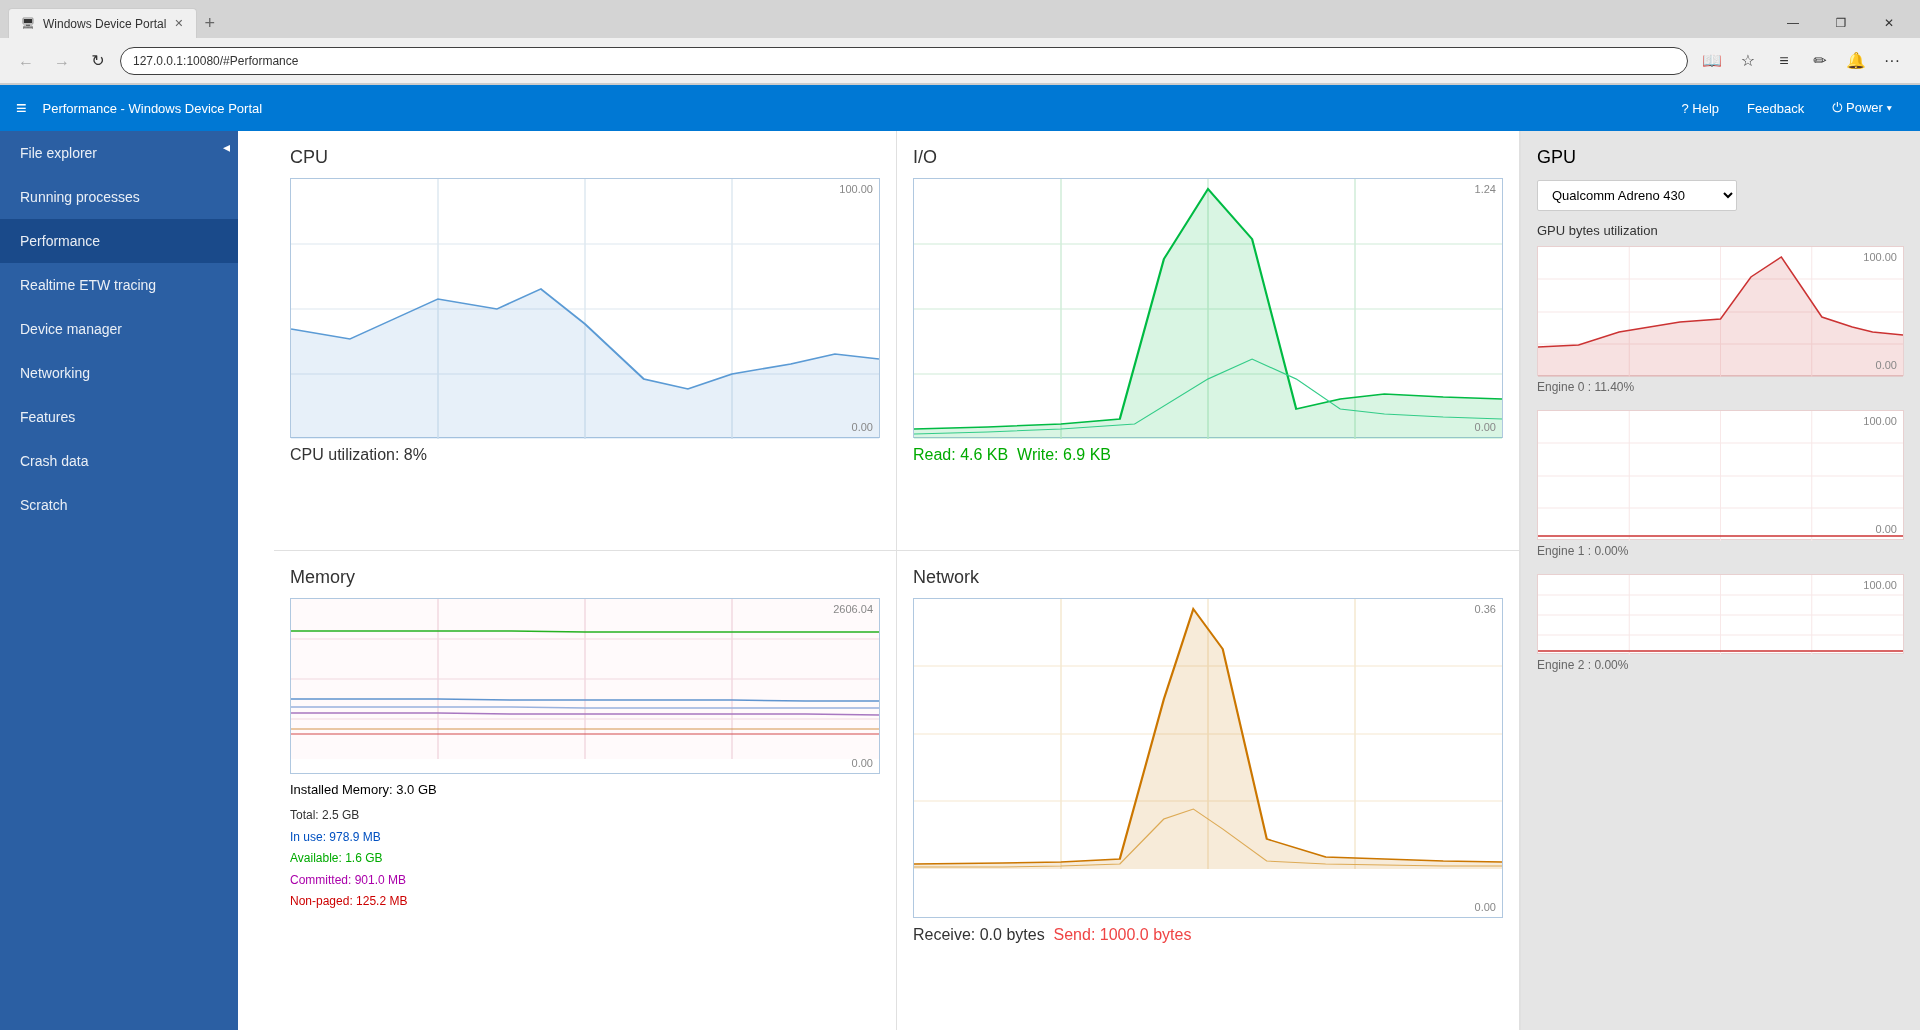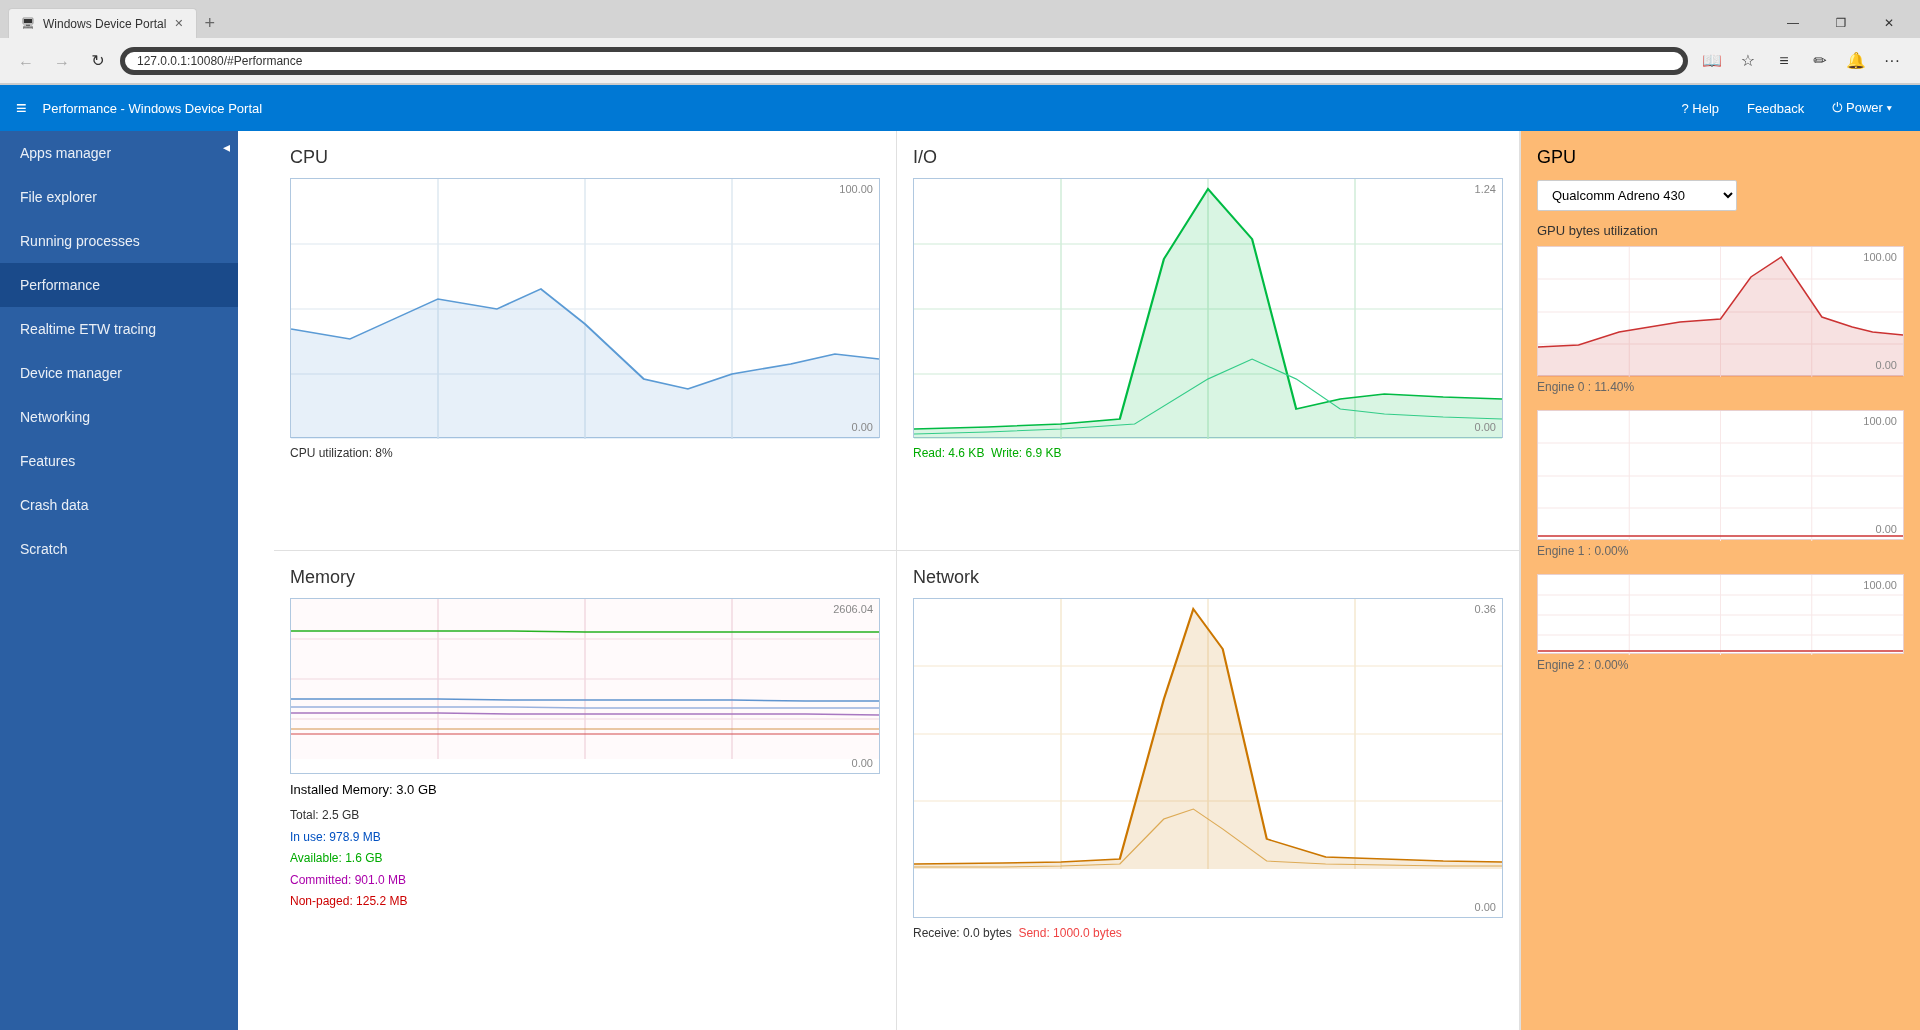--- a/index.html
+++ b/index.html
@@ -11,21 +11,21 @@
     .tab { display: flex; align-items: center; background: #f0f0f0; border: 1px solid #ccc; border-bottom: none; padding: 0 12px; height: 30px; font-size: 12px; color: #333; border-radius: 4px 4px 0 0; gap: 8px; }
     .tab-icon { font-size: 11px; }
     .tab-close { font-size: 11px; cursor: pointer; color: #666; }
     .new-tab { background: none; border: none; padding: 0 8px; font-size: 18px; color: #666; cursor: pointer; }
     .window-controls { margin-left: auto; display: flex; gap: 2px; }
     .win-btn { width: 46px; height: 30px; background: none; border: none; font-size: 12px; cursor: pointer; color: #333; }
 
     .address-bar { display: flex; align-items: center; background: #f0f0f0; padding: 6px 12px; gap: 8px; height: 46px; border-bottom: 1px solid #ccc; }
     .nav-btn { background: none; border: none; font-size: 16px; cursor: pointer; color: #333; width: 28px; height: 28px; display: flex; align-items: center; justify-content: center; border-radius: 50%; }
     .nav-btn.disabled { color: #aaa; cursor: default; }
-    .url-input { flex: 1; height: 28px; border: 5px solid #404040; border-radius: 14px; padding: 0 12px; font-size: 12px; background: white; color: #333; outline: none; }
+    .url-input { flex: 1; height: 28px; border: 1px solid #404040; border-radius: 14px; padding: 0 12px; font-size: 12px; background: white; color: #333; outline: none; }
     .browser-actions { display: flex; gap: 4px; margin-left: auto; }
     .browser-action-btn { background: none; border: none; font-size: 16px; cursor: pointer; color: #333; width: 32px; height: 32px; display: flex; align-items: center; justify-content: center; border-radius: 4px; }
 
     
     .app-header { background: #0078d4; color: white; display: flex; align-items: center; height: 46px; padding: 0 16px; gap: 16px; }
     .hamburger { font-size: 18px; cursor: pointer; }
     .app-title { font-size: 13px; font-weight: 400; flex: 1; }
     .header-actions { display: flex; gap: 4px; }
     .header-btn { background: none; border: none; color: white; cursor: pointer; display: flex; align-items: center; gap: 6px; padding: 4px 12px; border-radius: 3px; font-size: 13px; }
 
@@ -41,25 +41,25 @@
     
     .content { flex: 1; overflow-y: auto; background: white; display: flex; padding-left: 36px; }
 
     
     .perf-main { flex: 1; display: grid; grid-template-columns: 1fr 1fr; gap: 0; overflow-y: auto; }
     .perf-panel { padding: 16px; border-right: 1px solid #e0e0e0; border-bottom: 1px solid #e0e0e0; }
     .panel-title { font-size: 18px; font-weight: 300; color: #333; margin-bottom: 10px; }
     .chart-container { border: 1px solid #b0c8e0; background: white; position: relative; margin-bottom: 8px; }
     .chart-max { position: absolute; top: 4px; right: 6px; font-size: 11px; color: #888; }
     .chart-min { position: absolute; bottom: 4px; right: 6px; font-size: 11px; color: #888; }
-    .chart-label { font-size: 12px; color: #333; margin-top: 0; }
+    .chart-label { font-size: 16px; color: #333; margin-top: 0; }
     .chart-label.green { color: #00aa00; }
 
     
-    .gpu-panel { width: 400px; border-left: 1px solid #e0e0e0; padding: 16px; overflow-y: auto; flex-shrink: 0; background: #fdba74; }
+    .gpu-panel { width: 400px; border-left: 1px solid #e0e0e0; padding: 16px; overflow-y: auto; flex-shrink: 0; background: #e5e5e5; }
     .gpu-title { font-size: 18px; font-weight: 300; margin-bottom: 12px; }
     .gpu-select { width: 200px; padding: 6px 10px; border: 1px solid #ccc; border-radius: 2px; font-size: 13px; margin-bottom: 12px; background: white; }
     .gpu-section-title { font-size: 13px; color: #333; margin-bottom: 8px; }
     .gpu-engine { margin-bottom: 16px; }
     .gpu-engine-label { font-size: 12px; color: #666; margin-top: 4px; }
     .engine-chart { border: 1px solid #e8d0d0; background: white; height: 100px; position: relative; margin-bottom: 2px; }
 
     
     .mem-stats { font-size: 12px; line-height: 1.8; }
     .mem-total { color: #333; }
@@ -112,21 +112,20 @@
     <button class="header-btn">? Help</button>
     <button class="header-btn">Feedback</button>
     <button class="header-btn">⏻ Power ▾</button>
   </div>
 </div>
 
 <div class="main-layout">
 
   <div class="sidebar">
     <button class="sidebar-toggle">◂</button>
-    <div class="sidebar-item">Apps manager</div>
     <div class="sidebar-item">File explorer</div>
     <div class="sidebar-item">Running processes</div>
     <div class="sidebar-item active">Performance</div>
     <div class="sidebar-item">Realtime ETW tracing</div>
     <div class="sidebar-item">Device manager</div>
     <div class="sidebar-item">Networking</div>
     <div class="sidebar-item">Features</div>
     <div class="sidebar-item">Crash data</div>
     <div class="sidebar-item">Scratch</div>
   </div>

